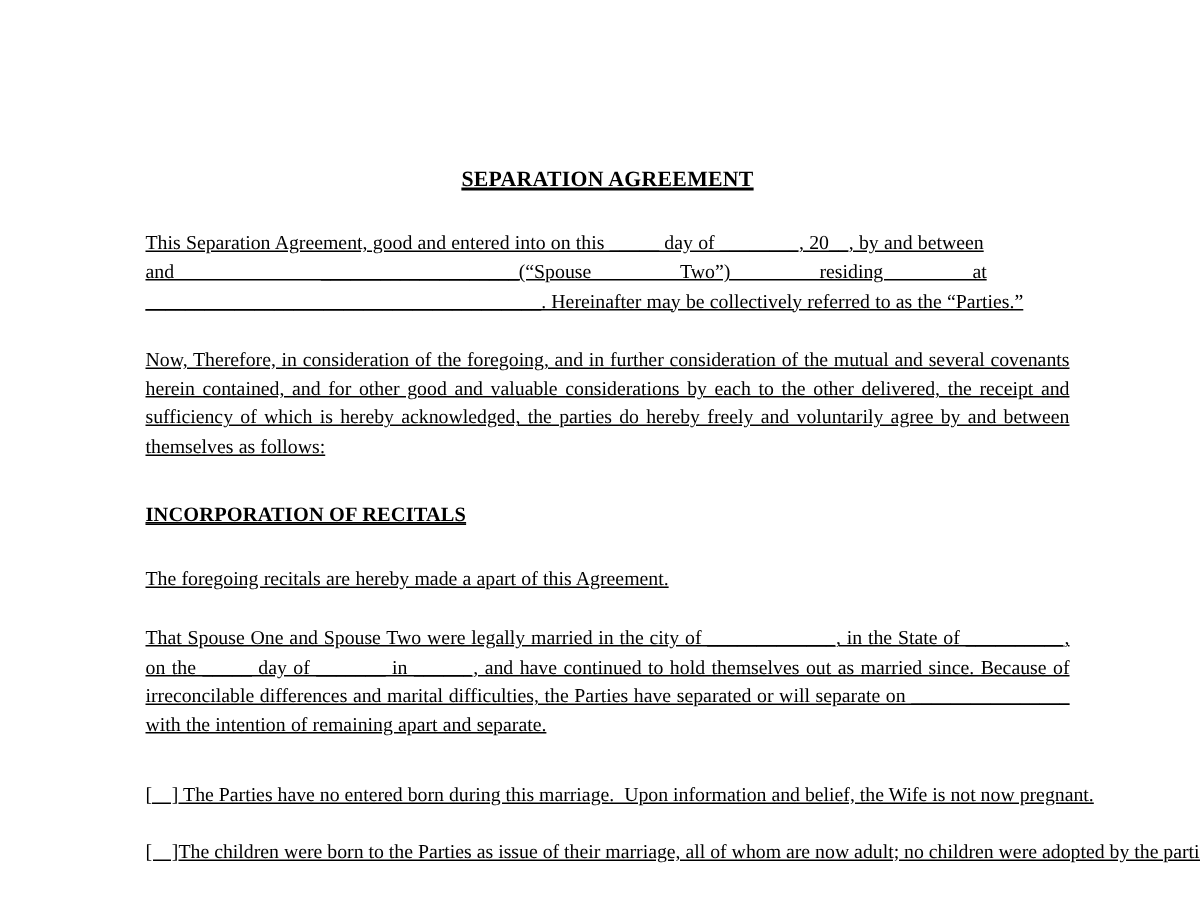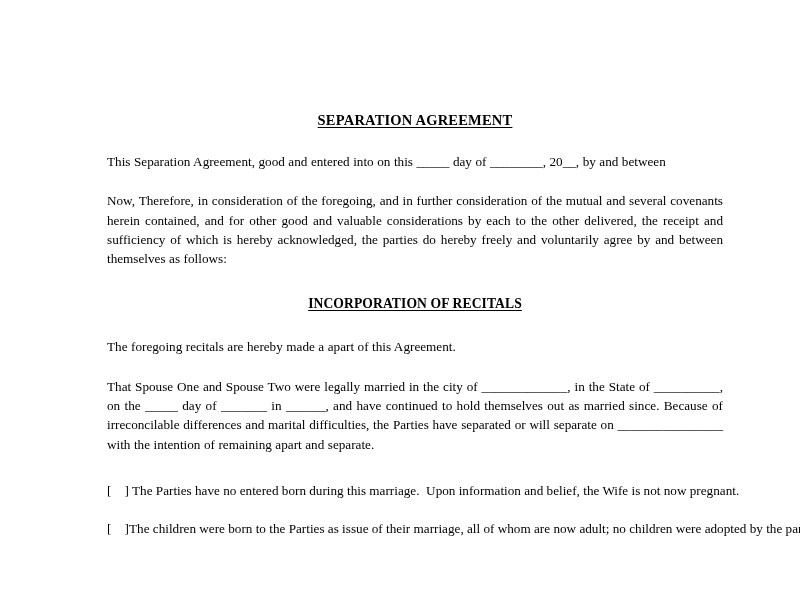--- a/index.html
+++ b/index.html
@@ -17,23 +17,24 @@
 
   .page {
     position: relative;
     width: 800px;
     height: 600px;
     background: #ffffff;
   }
 
   .doc-body {
     position: absolute;
-    left: 107px;
+    left: 97px;
     top: 0;
     width: 616px;
+    text-decoration: underline;
   }
 
   .doc-title {
     text-align: center;
     font-weight: bold;
     font-size: 14.5px;
     line-height: 19px;
     letter-spacing: 0.2px;
     text-decoration: underline;
     text-underline-offset: 2px;
@@ -56,21 +57,20 @@
   }
 
   .spacer-22 { height: 22px; }
   .spacer-20 { height: 20px; }
   .spacer-19 { height: 19px; }
   .spacer-26 { height: 26px; }
   .spacer-24 { height: 24px; }
   .spacer-27 { height: 27px; }
 
   .section-heading {
-    text-align: center;
     font-weight: bold;
     font-size: 13.6px;
     line-height: 19px;
     text-decoration: underline;
     text-underline-offset: 2px;
     margin: 0;
     padding: 0;
     letter-spacing: 0.1px;
   }
 
@@ -92,20 +92,22 @@
 <div class="page">
   <div class="doc-body">
 
     <div class="title-block-top">
       <div class="doc-title">SEPARATION AGREEMENT</div>
     </div>
 
     <div class="spacer-22"></div>
 
     <div class="para">This Separation Agreement, good and entered into on this _____ day of ________, 20__, by and between</div>
+    <div class="para blank">and                            ____________________(“Spouse                 Two”)                 residing                 at</div>
+    <div class="para">________________________________________. Hereinafter may be collectively referred to as the “Parties.”</div>
 
     <div class="spacer-20"></div>
 
     <div class="para">Now, Therefore, in consideration of the foregoing, and in further consideration of the mutual and several covenants herein contained, and for other good and valuable considerations by each to the other delivered, the receipt and sufficiency of which is hereby acknowledged, the parties do hereby freely and voluntarily agree by and between themselves as follows:</div>
 
     <div class="spacer-26"></div>
 
     <div class="section-heading">INCORPORATION OF RECITALS</div>
 
     <div class="spacer-24"></div>

